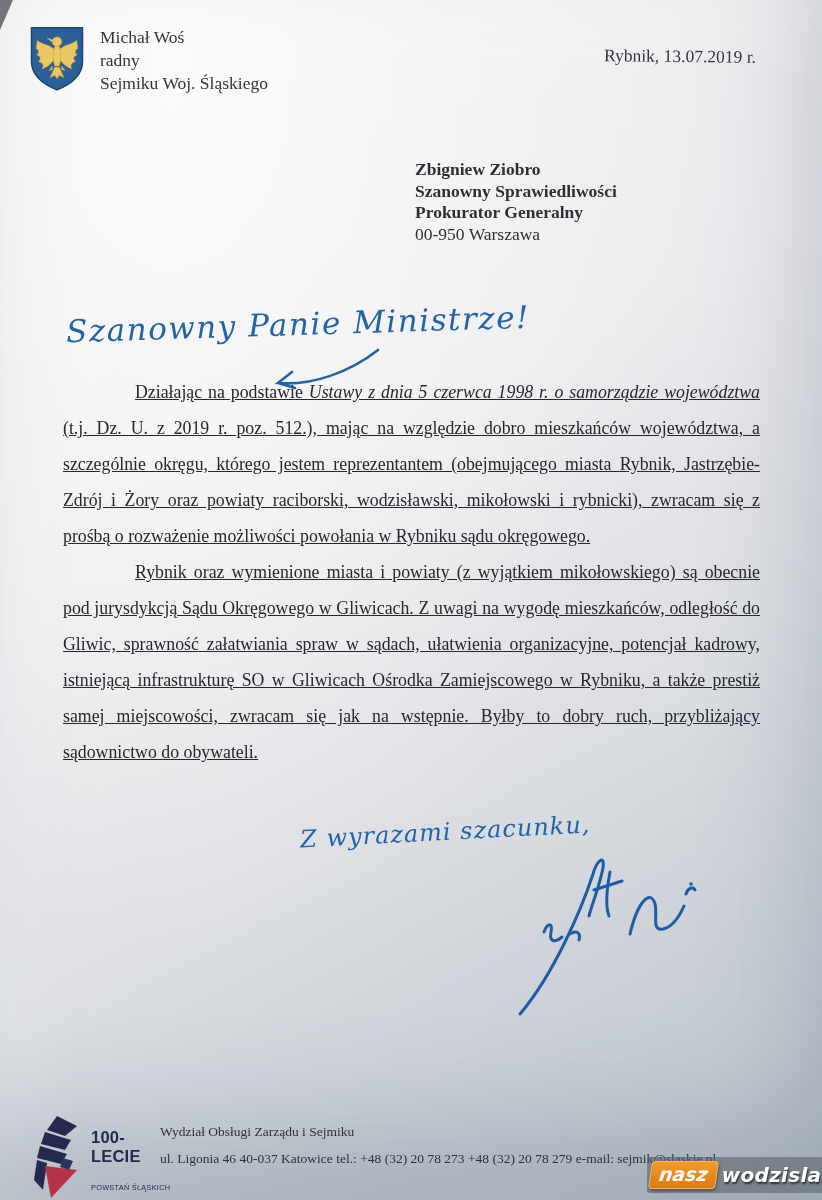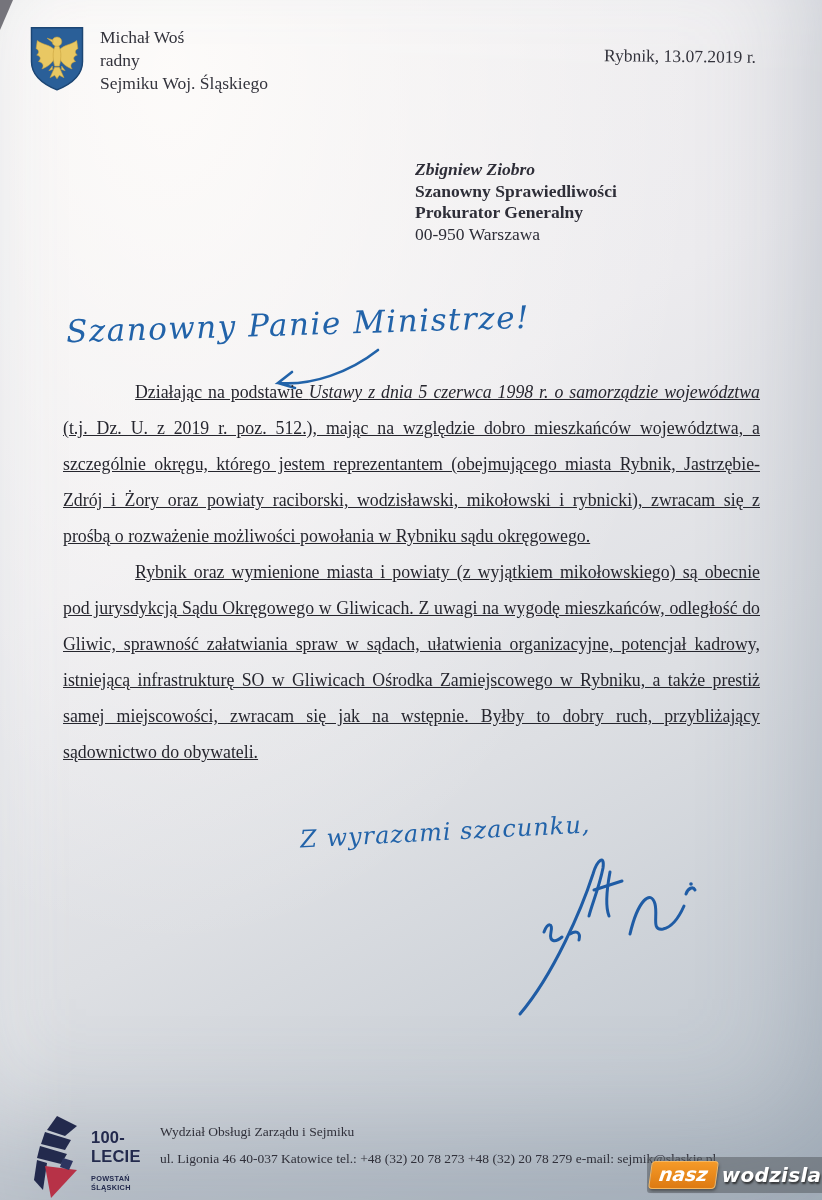--- a/index.html
+++ b/index.html
@@ -20,42 +20,42 @@
     border-top:30px solid rgba(95,94,102,.85);border-right:13px solid transparent;}
 
   
   .crest{position:absolute;left:28px;top:24px;width:58px;height:69px;}
   .sender{position:absolute;left:100px;top:26px;font-size:17.5px;line-height:23px;color:#33333c;}
   .date{position:absolute;left:604px;top:46px;font-size:17.5px;color:#33333c;transform:rotate(.6deg);}
 
   
   .recipient{position:absolute;left:415px;top:159px;font-size:17.5px;line-height:21.5px;color:#2e2e38;}
   .recipient .b{font-weight:bold;}
-  .recipient .bi{font-weight:bold;font-style:italic;}
+  .recipient .bi{font-weight:bold;}
   .recipient .addr{margin-top:9px;}
 
   
   .hand{color:#2263a9;font-family:"DejaVu Serif","Liberation Serif",serif;font-style:italic;}
   .salutation{position:absolute;left:66px;top:306px;font-size:31px;letter-spacing:1.5px;transform:rotate(-1.8deg);white-space:nowrap;}
   .flourish{position:absolute;left:228px;top:346px;width:172px;height:48px;}
   .closing{position:absolute;left:300px;top:818px;font-size:24px;letter-spacing:1px;transform:rotate(-3deg);white-space:nowrap;}
   .signature{position:absolute;left:492px;top:842px;width:215px;height:175px;}
   .sr{position:absolute;width:1px;height:1px;overflow:hidden;clip:rect(0 0 0 0);}
 
   
   .body{position:absolute;left:63px;top:374px;width:697px;font-size:17.8px;line-height:36px;text-align:justify;color:#26262e;text-decoration:underline;}
   .body p{margin:0;text-indent:72px;}
   .body .it{font-style:italic;}
 
   
   .footer-logo{position:absolute;left:33px;top:1114px;width:128px;height:86px;}
   .logo-mark{position:absolute;left:0;top:0;width:56px;height:86px;}
   .logo-text{position:absolute;left:58px;top:14px;width:80px;font-family:"Liberation Sans","DejaVu Sans",sans-serif;color:#232a4d;}
   .logo-l1{font-size:16.5px;font-weight:bold;letter-spacing:.2px;}
-  .logo-l2{font-size:7.3px;font-weight:bold;letter-spacing:.3px;margin-top:8px;}
+  .logo-l2{font-size:7.3px;font-weight:normal;letter-spacing:.3px;margin-top:17px;}
   .logo-l3{font-size:7.5px;margin-top:8px;padding-top:3px;border-top:1px solid rgba(35,42,77,.0);text-align:right;color:#3a4060;}
   .footer-text{position:absolute;left:160px;top:1118px;font-size:13.5px;line-height:27px;color:#30303a;}
 
   
   .watermark{position:absolute;left:647px;top:1157px;height:36px;display:flex;align-items:center;
     background:rgba(88,92,99,.55);border-radius:3px;padding:0 8px 0 0;
     font-family:"DejaVu Sans","Liberation Sans",sans-serif;}
   .wm-nasz{display:inline-block;background:linear-gradient(180deg,#f59a28,#dd7a12);
     border:1px solid #f7b75e;border-radius:4px;padding:1px 8px 3px 8px;margin-left:3px;
     transform:skewX(-8deg);box-shadow:1px 2px 3px rgba(40,40,40,.5);}

